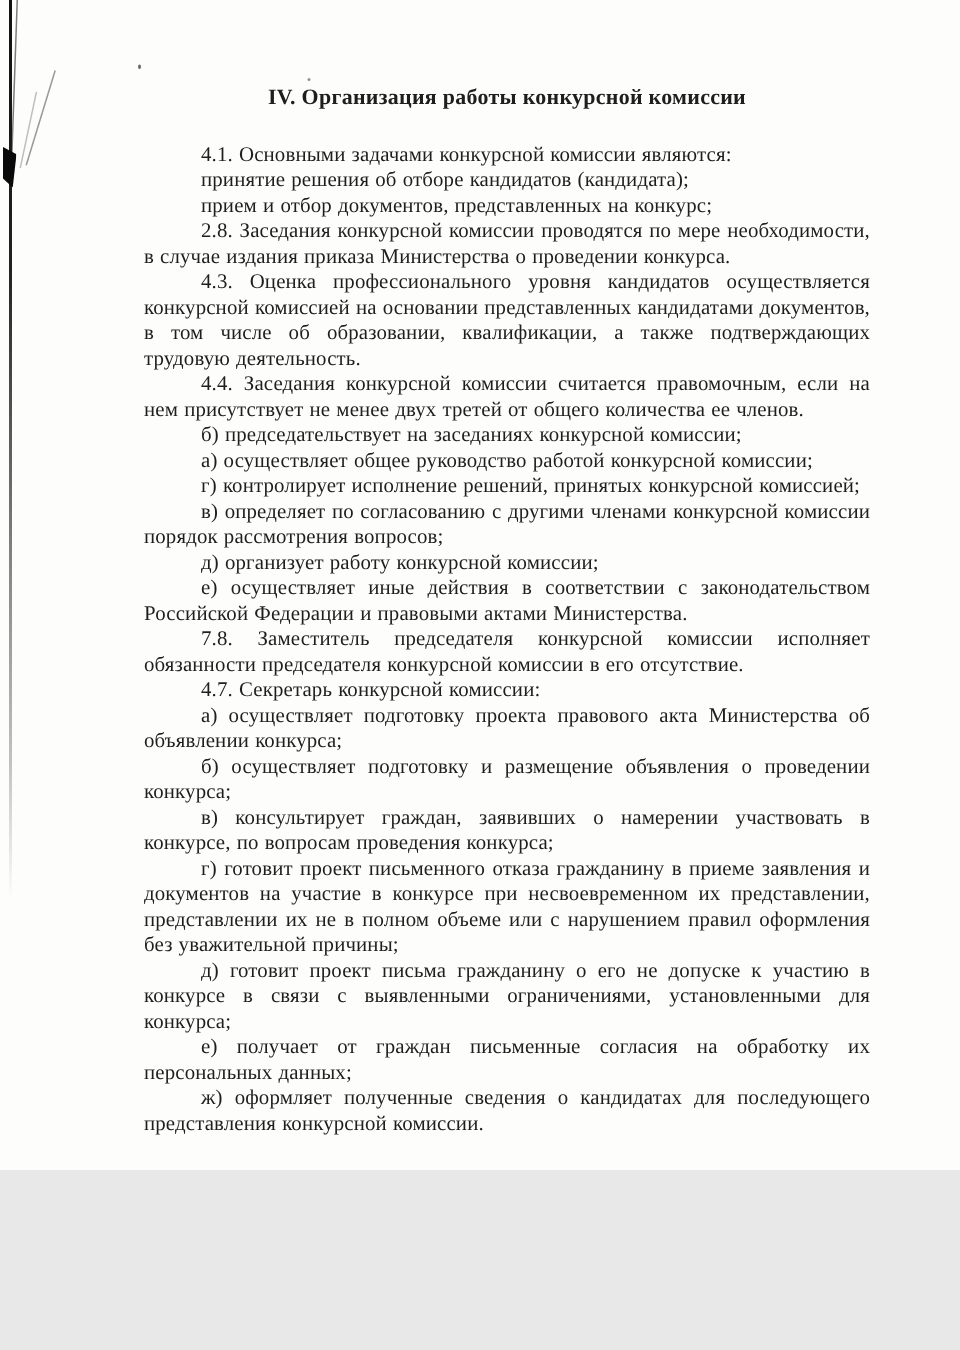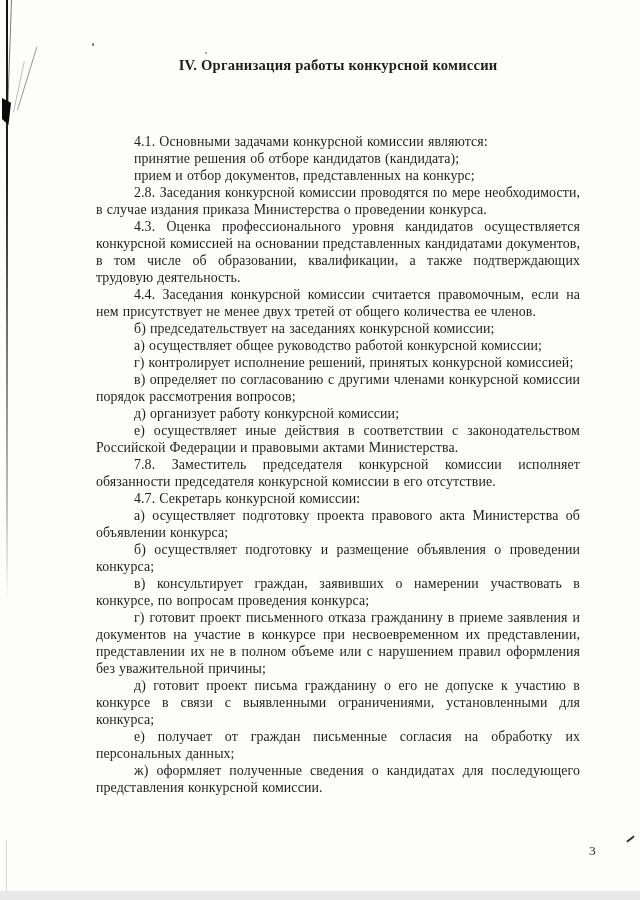--- a/index.html
+++ b/index.html
@@ -1,19 +1,19 @@
 <!DOCTYPE html>
 <html><head>
 <meta charset="utf-8">
 <style>
   html, body { margin: 0; padding: 0; background: #e8e8e8; }
   .page {
     position: relative;
     width: 640px;
-    height: 891px;
+    height: 780px;
     margin: 0 auto;
     background: #fdfdfc;
     overflow: hidden;
     font-family: "Liberation Serif", "DejaVu Serif", serif;
     color: #1e1e1e;
   }
   .doc-title {
     position: absolute;
     top: 57px;
     left: 96px;
@@ -22,21 +22,20 @@
     font-weight: bold;
     font-size: 14.6px;
     letter-spacing: 0.2px;
     margin: 0;
   }
   .doc-body {
     position: absolute;
     top: 95px;
     left: 96px;
     width: 484px;
-    margin-top: 38px;
   }
   .para {
     margin: 0;
     text-indent: 38px;
     text-align: justify;
     font-size: 13.9px;
     line-height: 17px;
     letter-spacing: 0.1px;
     word-spacing: 0.5px;
   }

